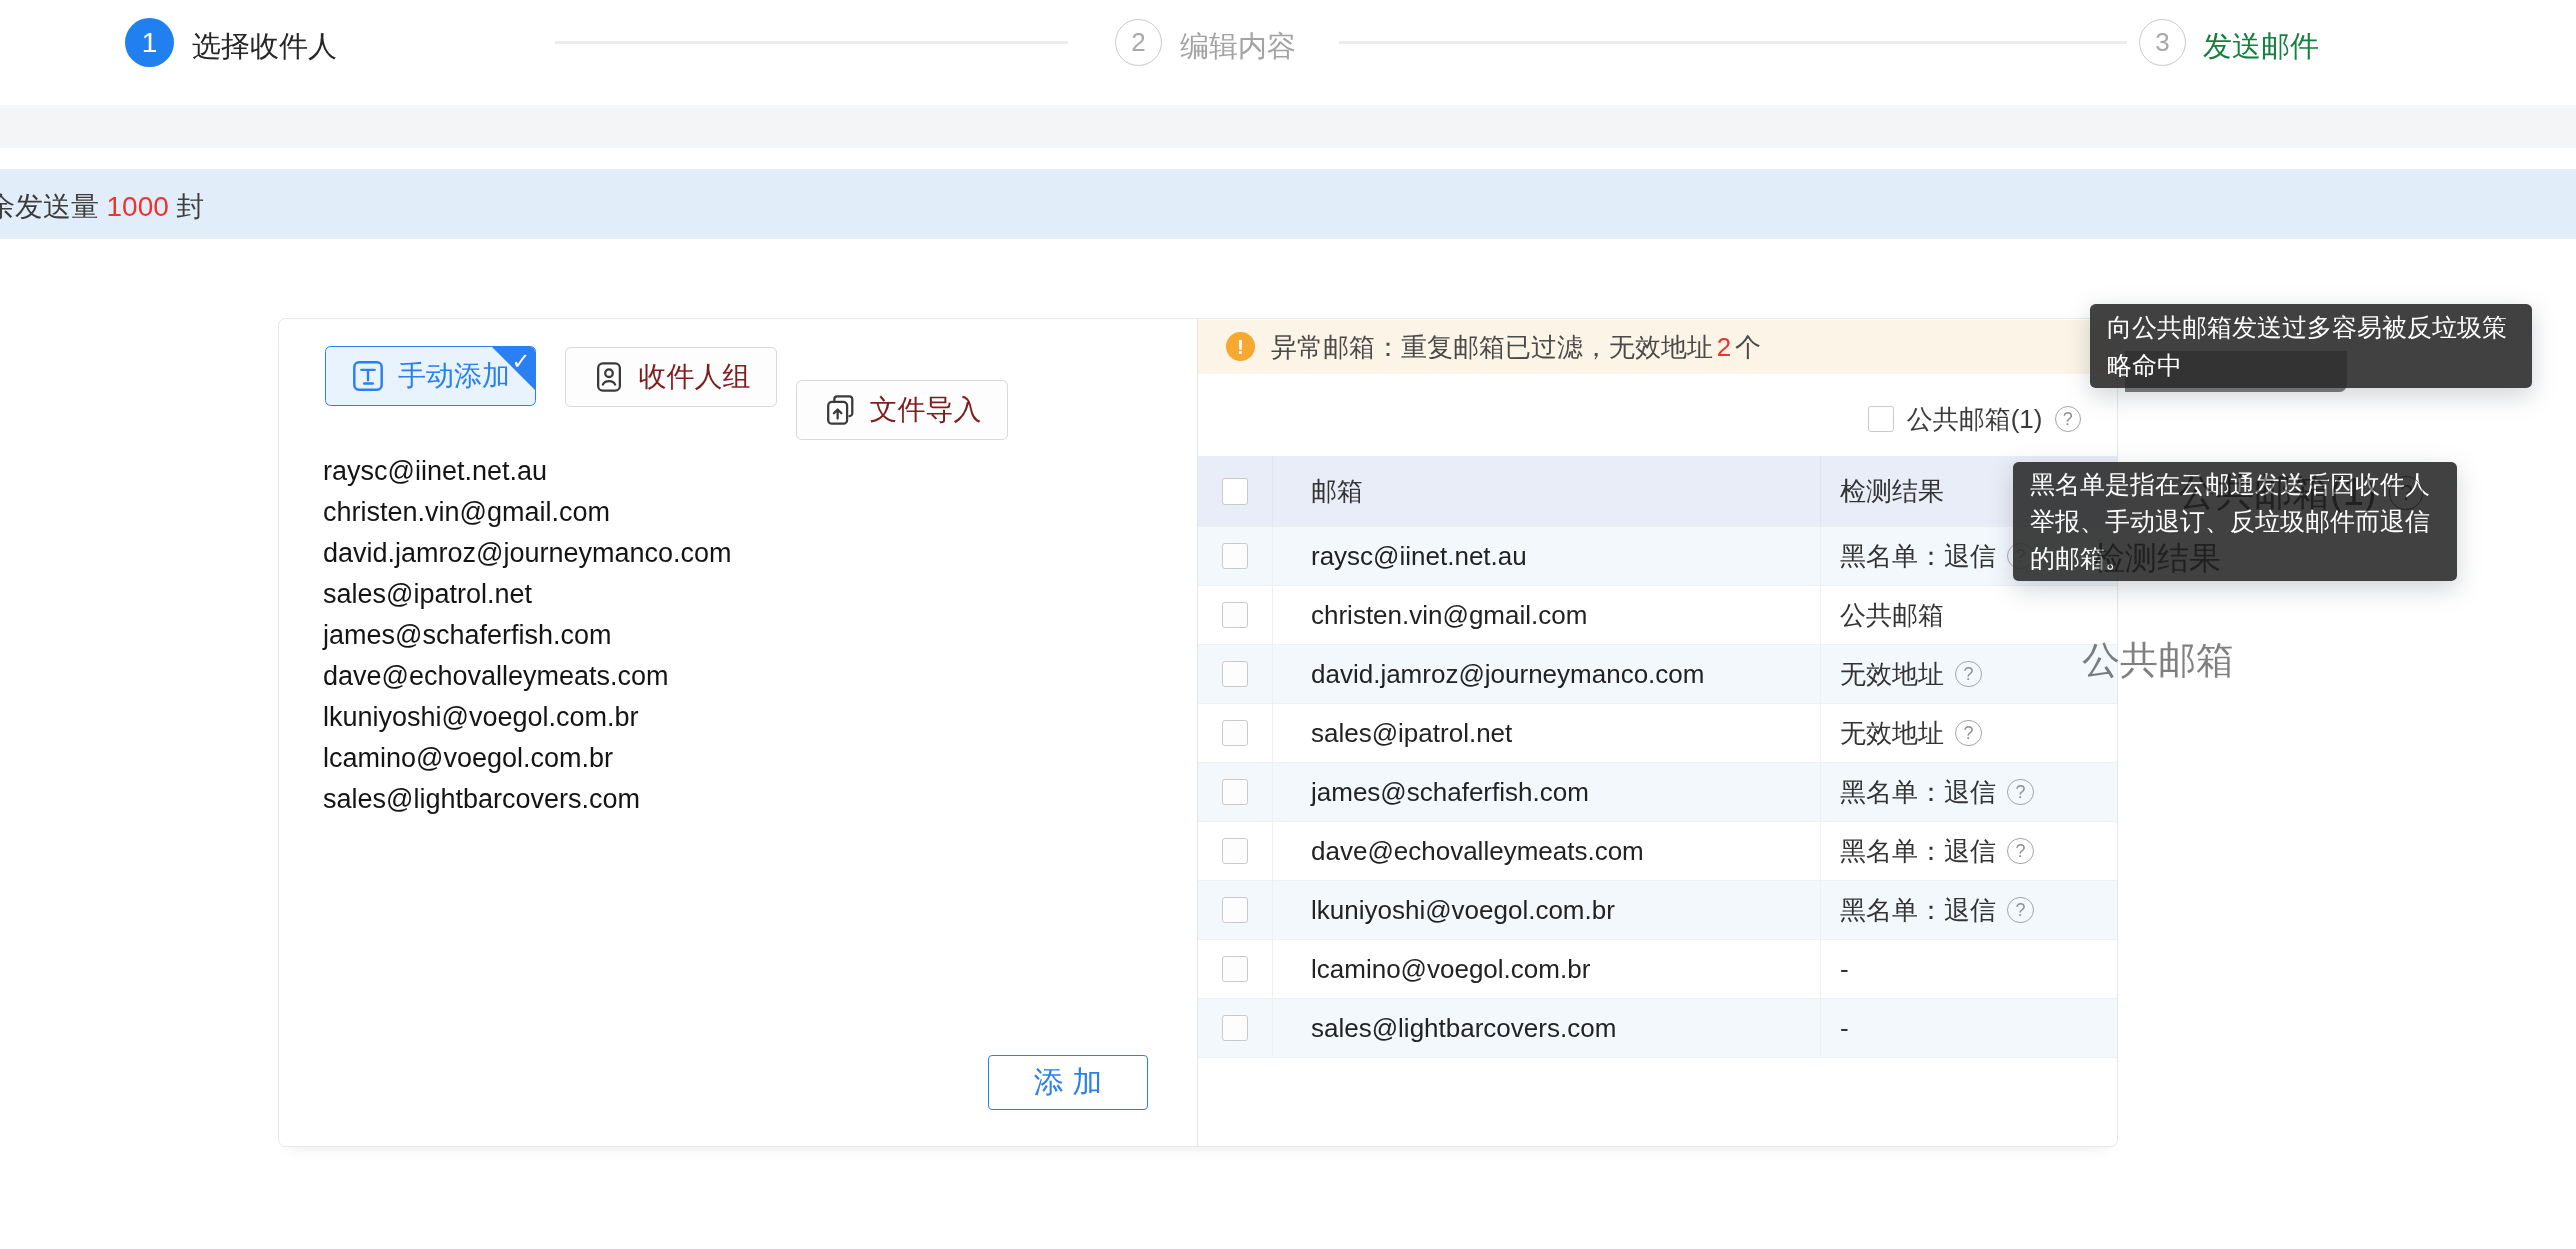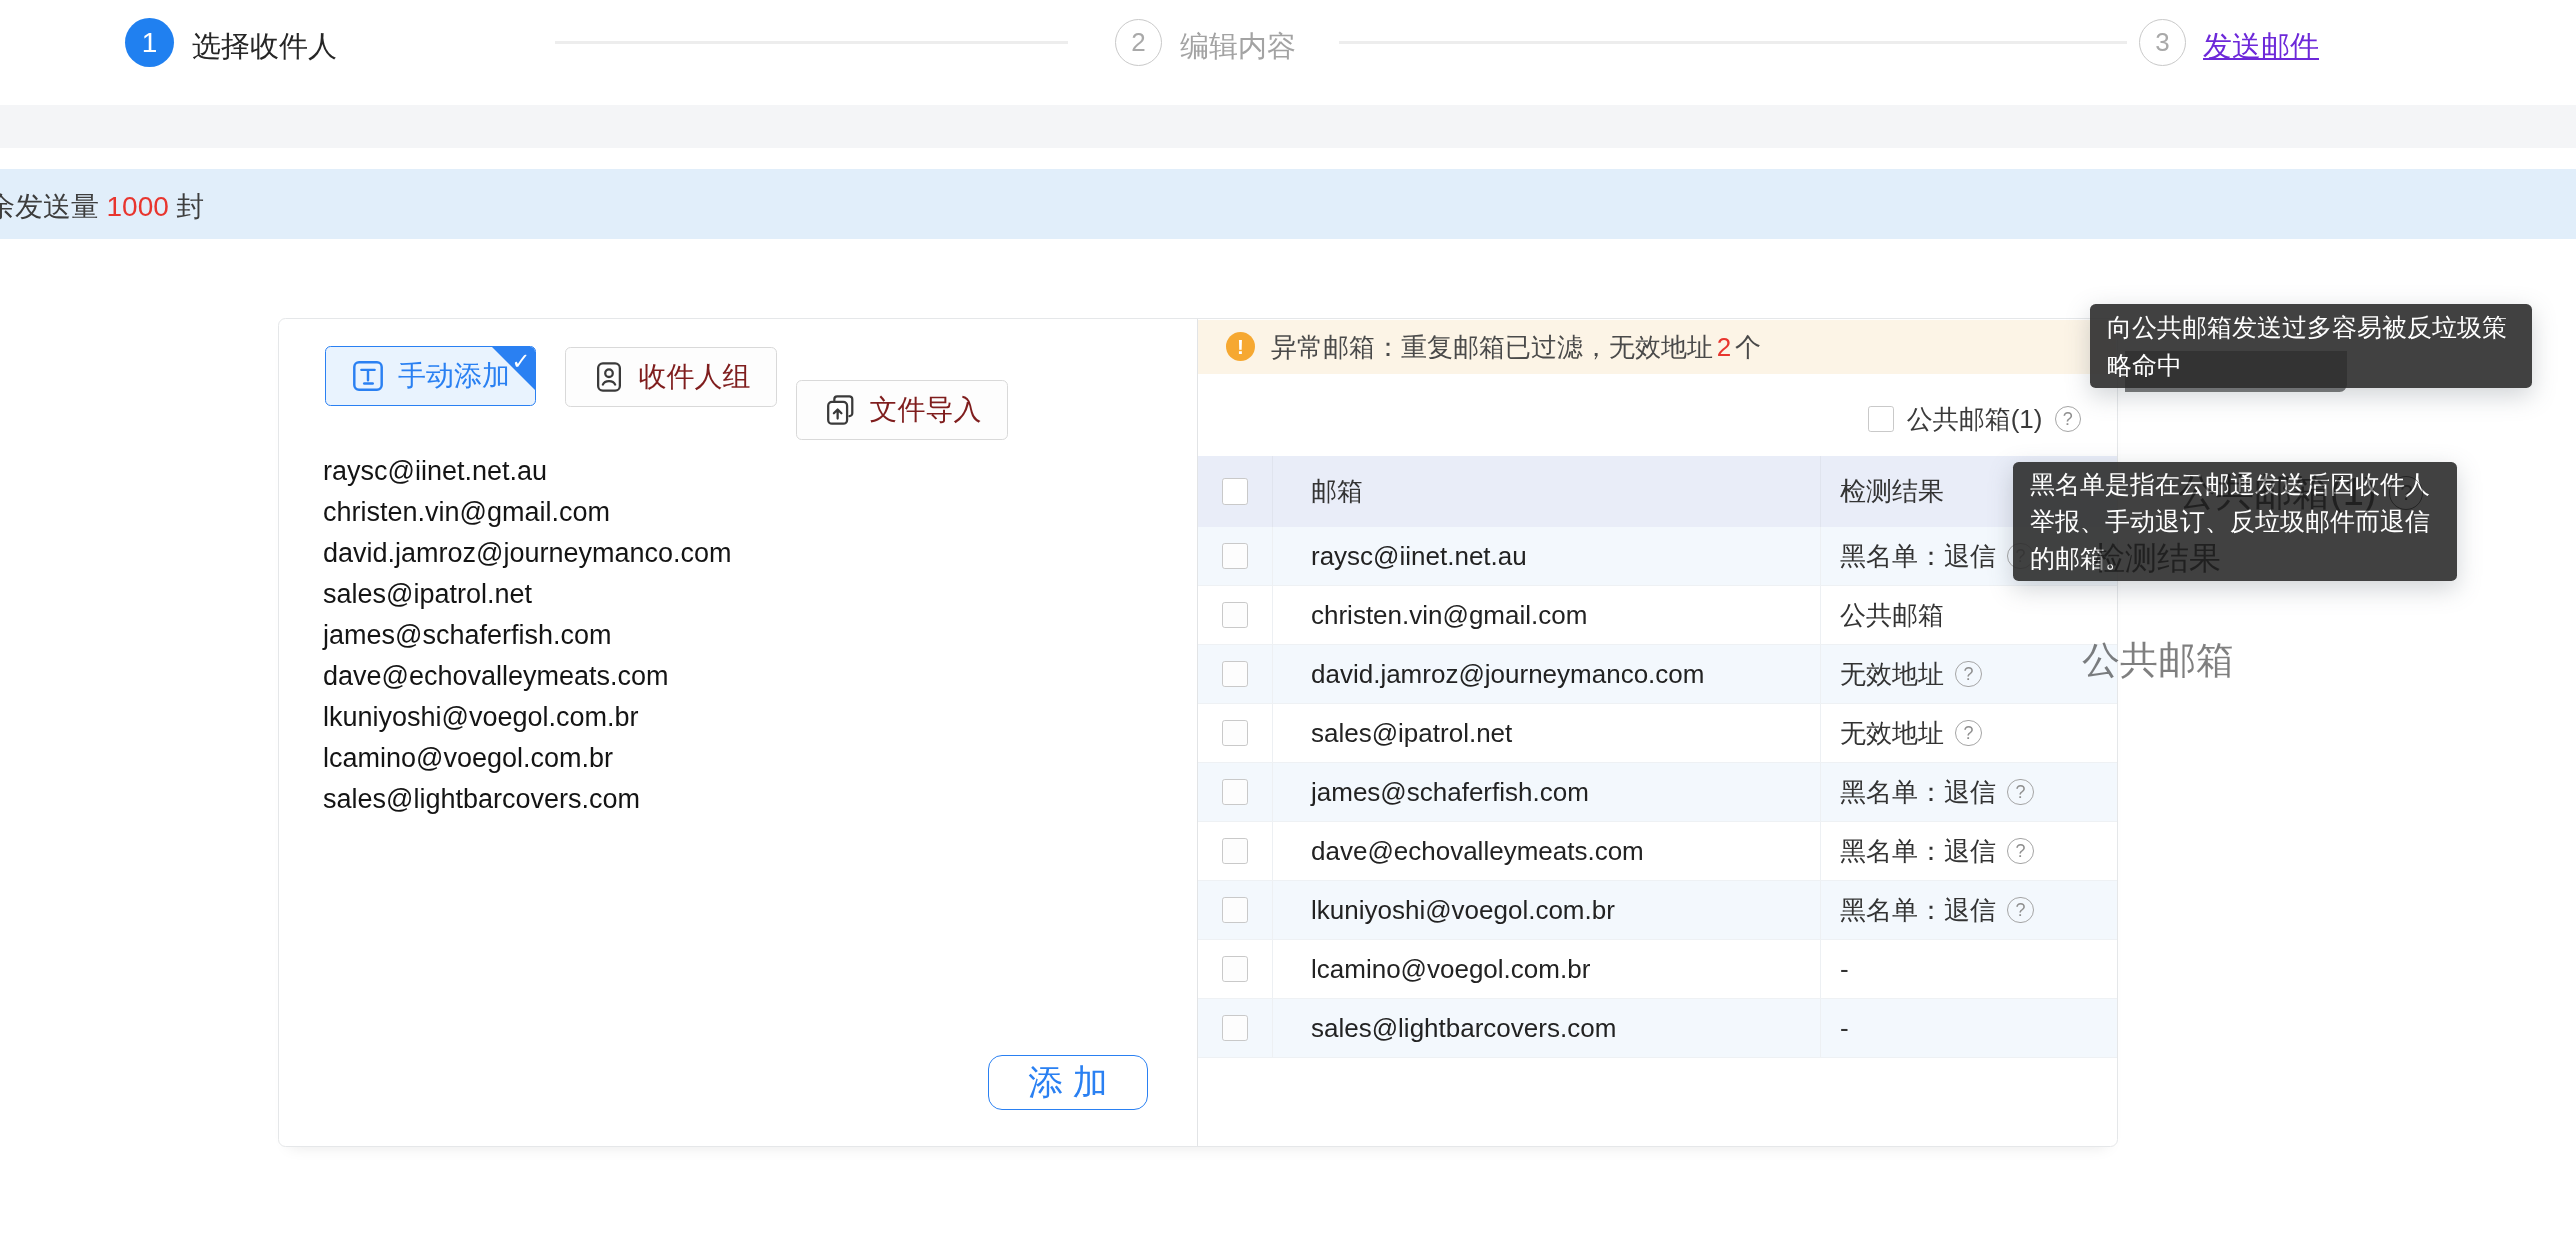--- a/index.html
+++ b/index.html
@@ -10,21 +10,21 @@
   .step-circle{position:absolute;border-radius:50%;text-align:center;}
   .step-circle.active{left:125px;top:18px;width:49px;height:49px;background:#2080f0;color:#fff;
     font-size:28px;line-height:49px;}
   .step-circle.idle{width:45px;height:45px;border:1.9px solid #c9c9c9;background:#fff;color:#a9a9a9;
     font-size:26px;line-height:45px;}
   #step2-circle{left:1115px;top:19px;}
   #step3-circle{left:2139px;top:19px;}
   .step-label{position:absolute;top:27px;font-size:29px;}
   .step-label.active{left:192px;color:#262626;font-weight:500;}
   #step2-label{left:1180px;color:#a3a3a3;}
-  #step3-label{left:2203px;color:#6d28d9;text-decoration:underline;}
+  #step3-label{left:2203px;color:#15803d;}
   .connector{position:absolute;top:41px;height:2.8px;background:#ededed;}
   #conn1{left:555px;width:513px;}
   #conn2{left:1339px;width:788px;}
 
   
   .gray-strip{position:absolute;left:0;top:105px;width:2576px;height:43px;background:#f4f5f7;}
   .quota-banner{position:absolute;left:0;top:169px;width:2576px;height:70px;background:#e1eefa;overflow:hidden;padding-left:26px;}
   .quota-text{position:absolute;left:-13px;top:19px;font-size:28px;color:#3d3d3d;white-space:nowrap;}
   .quota-amount{color:#e8352e;padding:0 7.5px;}
 
@@ -46,21 +46,21 @@
     clip-path:polygon(0 0,100% 0,100% 100%);}
   .tab-corner .chk{position:absolute;top:0.9px;right:4.7px;color:#fff;font-size:22.5px;}
   .tab-icon{width:34px;height:34px;flex:0 0 auto;}
 
   
   .email-list{position:absolute;left:44px;top:132px;width:808px;font-size:27px;color:#141414;}
   .email-line{height:41px;line-height:41px;white-space:nowrap;}
 
   
   .add-btn{position:absolute;left:709px;top:736px;width:158px;height:53px;border:1.9px solid #2a80f2;
-    border-radius:14px;background:#fff;color:#2a80f2;font-size:35px;display:flex;align-items:center;
+    border-radius:4px;background:#fff;color:#2a80f2;font-size:30px;display:flex;align-items:center;
     justify-content:center;cursor:pointer;}
 
   
   .warn-banner{position:absolute;left:0;top:0.9px;width:918px;height:54px;background:#fcf4e6;}
   .warn-icon{position:absolute;left:28px;top:12.2px;width:29px;height:29px;border-radius:50%;
     background:#f6a831;color:#fff;font-size:20.7px;font-weight:bold;text-align:center;line-height:29px;}
   .warn-text{position:absolute;left:73px;top:0;line-height:54px;font-size:26px;color:#4a4a4a;white-space:nowrap;}
   .warn-count{color:#e8352e;padding:0 3.8px;}
 
   

